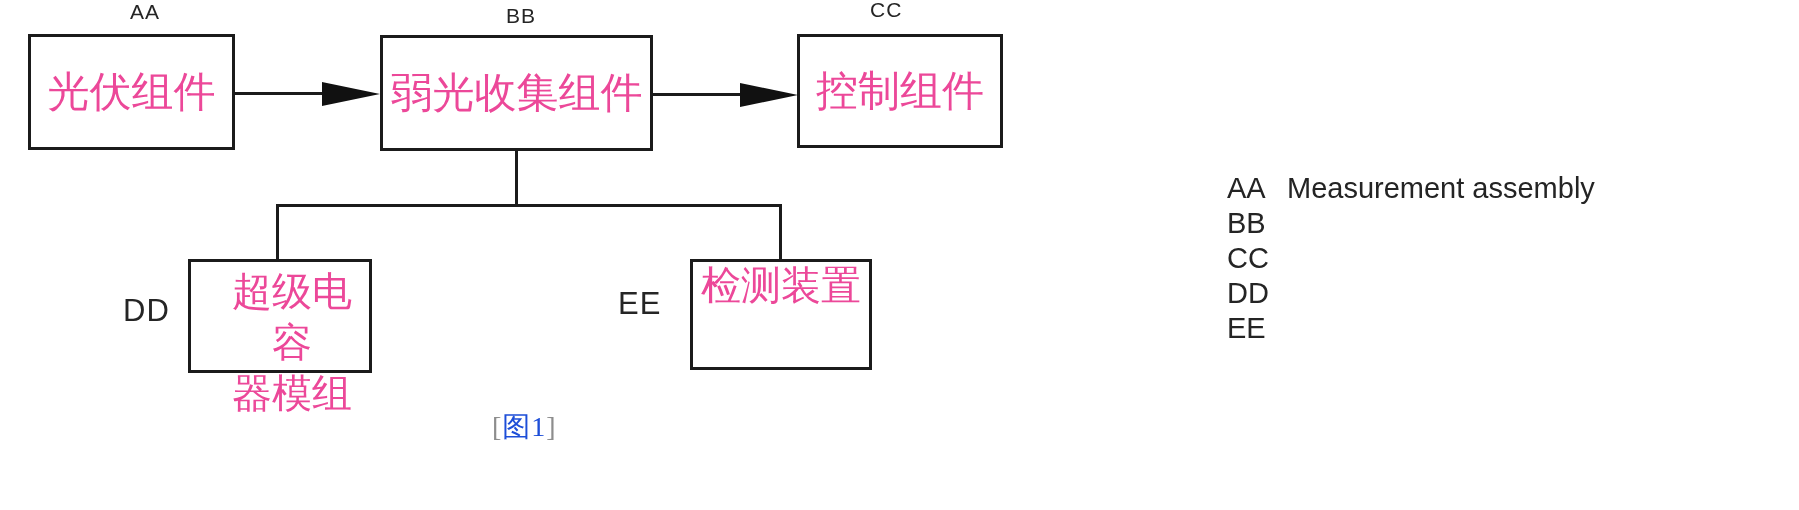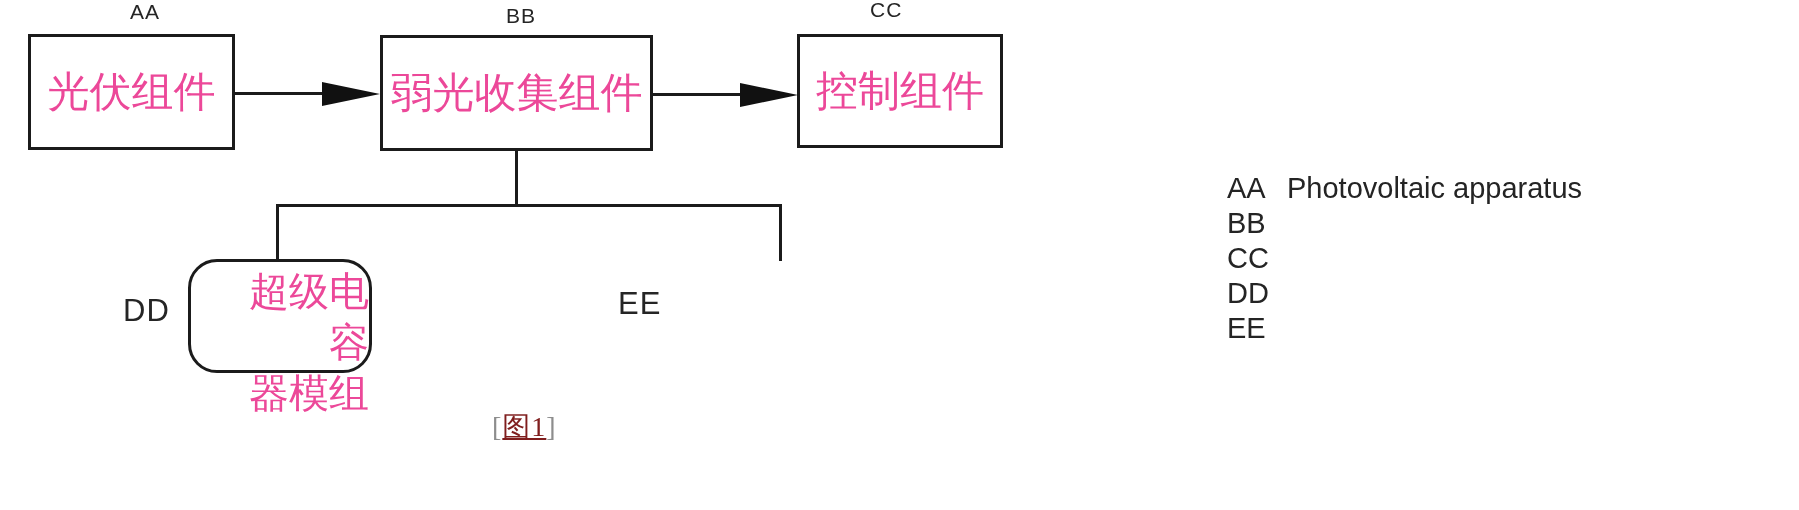--- a/index.html
+++ b/index.html
@@ -22,25 +22,24 @@
     align-items: center;
     justify-content: center;
     font-family: "Liberation Serif", serif;
     font-size: 42px;
     color: #ec4899;
     white-space: pre-line;
   }
   .node-box.top-left {
     align-items: flex-start;
     justify-content: flex-start;
-    text-align: right;
+    text-align: center;
     padding: 4px 0 0 24px;
     font-size: 40px;
     line-height: 51px;
-    border-radius: 29px;
   }
   .node-box.top-center {
     align-items: flex-start;
     padding-top: 1px;
     font-size: 40px;
     line-height: 46px;
   }
   
   .ref-label {
     position: absolute;
@@ -62,21 +61,21 @@
   }
   
   .caption {
     position: absolute;
     left: 492px; top: 408px;
     font-family: "Liberation Serif", serif;
     font-size: 28px;
     color: #8d8d8d;
     letter-spacing: 1px;
   }
-  .caption .inner { color: #7f1d1d; text-decoration: underline; }
+  .caption .inner { color: #1d4ed8; }
   
   .legend {
     position: absolute;
     left: 1227px; top: 171px;
     display: flex;
     flex-direction: column;
   }
   .legend-row {
     display: flex;
     align-items: baseline;
@@ -122,29 +121,32 @@
   <div class="line" style="left:276px; top:204px; width:3px; height:57px;"></div>
   <div class="line" style="left:779px; top:204px; width:3px; height:57px;"></div>
 
   <div class="ref-label ref-side" style="left:123px; top:293px;">DD</div>
   <div class="ref-label ref-side" style="left:618px; top:286px;">EE</div>
 
   <div class="node-box top-left" style="left:188px; top:259px; width:184px; height:114px;">
     <span>超级电容
 器模组</span>
   </div>
+  <div class="node-box top-center" style="left:690px; top:259px; width:182px; height:111px;">
+    <span>检测装置</span>
+  </div>
 
   <div class="caption">
     <span>[</span><span class="inner">图1</span><span>]</span>
   </div>
 
   <div class="legend">
     <div class="legend-row">
       <span class="legend-code">AA</span>
-      <span class="legend-desc">Photovoltaic apparatus</span>
+      <span class="legend-desc">Measurement assembly</span>
     </div>
     <div class="legend-row">
       <span class="legend-code">BB</span>
     </div>
     <div class="legend-row">
       <span class="legend-code">CC</span>
     </div>
     <div class="legend-row">
       <span class="legend-code">DD</span>
     </div>

